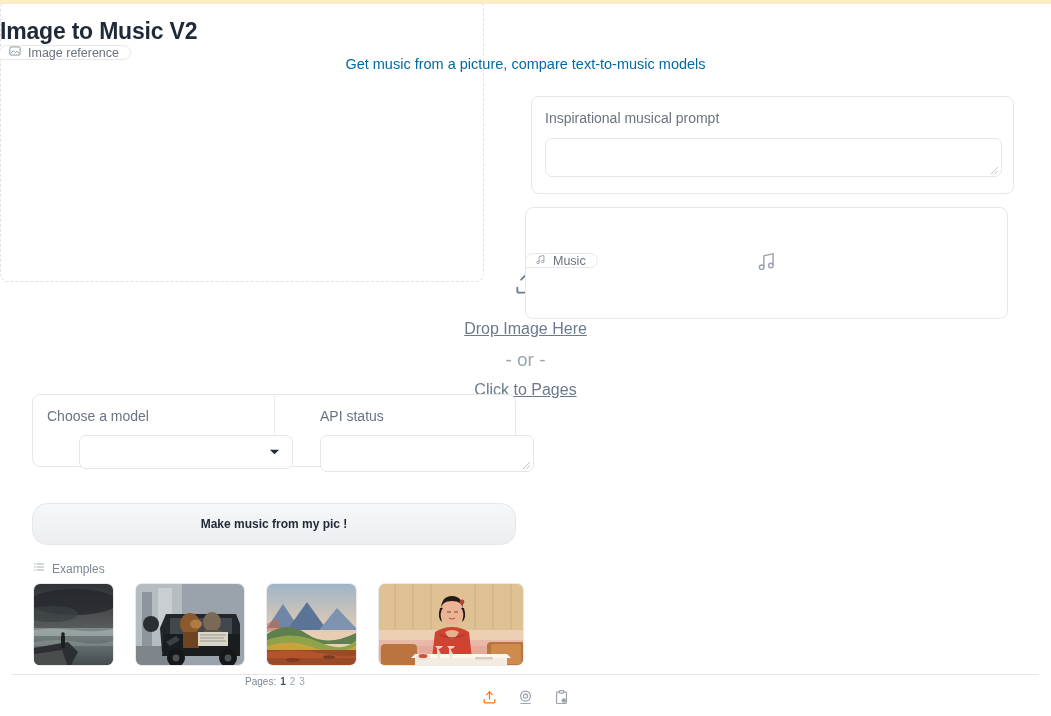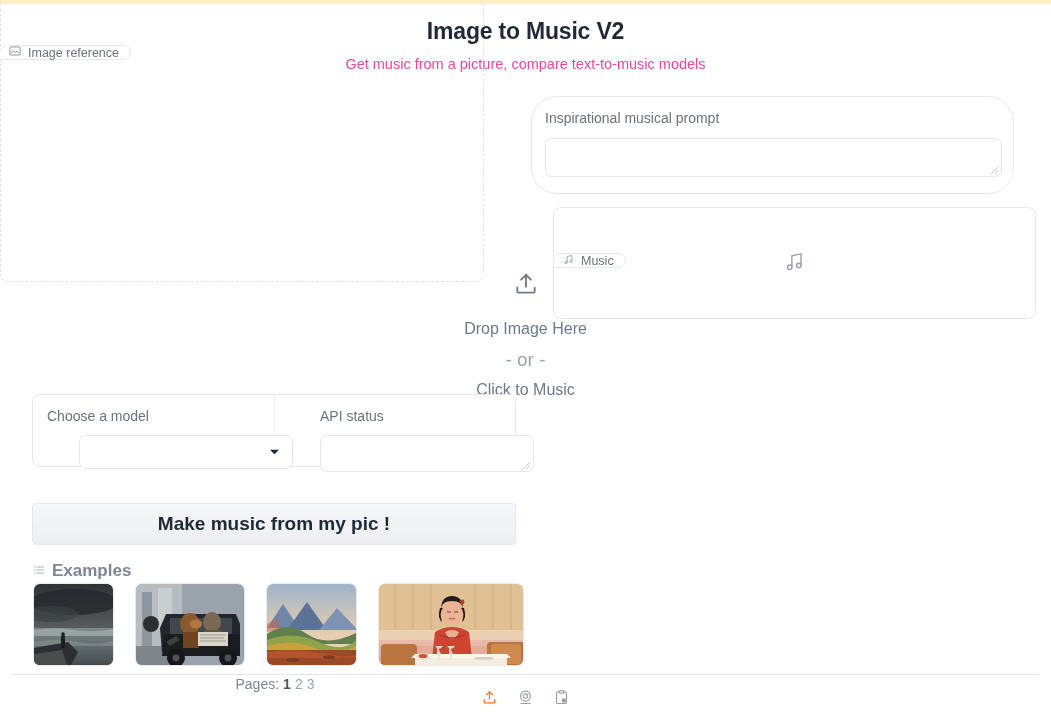--- a/index.html
+++ b/index.html
@@ -12,26 +12,26 @@
   }
   .top-strip {
     position: absolute; top: 0; left: 0;
     width: 1051px; height: 4px;
     background: #fbeec4;
   }
   .page { position: relative; width: 1051px; height: 716px; }
 
   .page-title {
     position: absolute; left: 0; top: 18px; width: 1051px;
-    text-align: center; font-size: 23px; font-weight: bold;
+    text-align: left; font-size: 23px; font-weight: bold;
     color: #1f2937; letter-spacing: -0.2px;
   }
   .page-subtitle {
     position: absolute; left: 0; top: 56px; width: 1051px;
-    text-align: center; font-size: 14.5px; color: #ec4899;
+    text-align: center; font-size: 14.5px; color: #0369a1;
   }
 
   
   .panel {
     position: absolute;
     background: #ffffff;
     border: 1px solid #e8e8ea;
     border-radius: 8px;
   }
   .panel-tab {
@@ -59,55 +59,55 @@
   #drop-zone {
     position: absolute; left: 0; top: 0; width: 100%; height: 100%;
     display: flex; flex-direction: column;
     align-items: center; justify-content: center;
     gap: 0;
     padding-bottom: 42px;
     cursor: pointer;
   }
   .upload-glyph { margin-bottom: 16px; }
   .drop-text {
-    font-size: 16px; color: #6b7a8d; line-height: 1.55;
+    font-size: 16px; color: #6b7a8d; line-height: 1.55; text-decoration: underline;
   }
   .drop-or { font-size: 19px; color: #9aa5b1; line-height: 1.9; }
 
   #upload-divider {
     position: absolute; left: 12px; right: 12px; bottom: 41px;
     height: 1px; background: #e6e6e8;
   }
   #upload-actions {
     position: absolute; left: 0; right: 0; bottom: 8px;
     display: flex; justify-content: center; align-items: center; gap: 14px;
   }
   .icon-btn {
     width: 22px; height: 22px;
     display: flex; align-items: center; justify-content: center;
     cursor: pointer; background: none; border: none; padding: 0;
   }
 
   
-  #prompt-panel { left: 531px; top: 96px; width: 483px; height: 98px; border-radius: 26px; }
+  #prompt-panel { left: 531px; top: 96px; width: 483px; height: 98px; }
   #prompt-label { position: absolute; left: 13px; top: 13px; }
   .textarea-box {
     position: absolute;
     background: #fff;
     border: 1px solid #e6e6e8;
     border-radius: 7px;
   }
   #prompt-input { left: 13px; top: 41px; width: 457px; height: 39px; }
   .resize-grip {
     position: absolute; right: 2px; bottom: 1px;
     width: 10px; height: 10px;
   }
 
   
-  #music-panel { left: 553px; top: 207px; width: 483px; height: 112px; }
+  #music-panel { left: 525px; top: 207px; width: 483px; height: 112px; }
   #music-body {
     position: absolute; left: 0; top: 0; width: 100%; height: 100%;
     display: flex; align-items: center; justify-content: center;
   }
 
   
   #settings-panel { left: 32px; top: 394px; width: 484px; height: 73px; }
   #settings-divider {
     position: absolute; left: 241px; top: 0; width: 1px; height: 100%;
     background: #ededef;
@@ -122,44 +122,44 @@
     position: absolute; right: 12px; top: 50%;
     transform: translateY(-50%);
   }
   #api-label { position: absolute; left: 287px; top: 13px; text-align: right; }
   #api-input { left: 287px; top: 40px; width: 214px; height: 37px; }
 
   
   #submit-btn {
     position: absolute; left: 32px; top: 503px; width: 484px; height: 42px;
     background: linear-gradient(to bottom, #f6f7f9, #eceef1);
-    border: 1px solid #e5e7eb; border-radius: 4px;
+    border: 1px solid #e5e7eb; border-radius: 15px;
     font-family: "Liberation Sans", sans-serif;
-    font-size: 19px; font-weight: bold; color: #1f2937;
+    font-size: 12px; font-weight: bold; color: #1f2937;
     cursor: pointer;
   }
 
   
   #examples-header {
     position: absolute; left: 33px; top: 561px;
     display: flex; align-items: center; gap: 7px;
-    font-size: 17px; color: #7c8796; font-weight: bold;
+    font-size: 12px; color: #7c8796;
   }
   #examples-row {
     position: absolute; left: 33px; top: 583px;
     display: flex; align-items: flex-start; gap: 21px;
   }
   .thumb {
     height: 83px; border-radius: 7px; overflow: hidden;
     cursor: pointer; display: block;
     border: 1px solid #e9e9ec;
   }
   #pages {
     position: absolute; left: 33px; top: 676px; width: 484px;
-    text-align: center; font-size: 14px; color: #7c8796;
+    text-align: center; font-size: 10px; color: #7c8796;
   }
   #pages .pg { margin-left: 4px; cursor: pointer; }
   #pages .pg.active { color: #4b5563; font-weight: bold; }
   #pages .pg.inactive { color: #9aa5b1; }
 </style>
 </head>
 <body>
 
 <div class="page">
 
@@ -183,21 +183,21 @@
     <div id="drop-zone">
       <span class="upload-glyph">
         <svg width="26" height="26" viewBox="0 0 24 24" fill="none" stroke="#6b7a8d" stroke-width="1.7" stroke-linecap="round" stroke-linejoin="round">
           <path d="M12 3.5 V14.5"></path>
           <path d="M7.5 8 L12 3.5 L16.5 8"></path>
           <path d="M4 15.5 V19 a1 1 0 0 0 1 1 h14 a1 1 0 0 0 1 -1 V15.5"></path>
         </svg>
       </span>
       <div class="drop-text">Drop Image Here</div>
       <div class="drop-or">- or -</div>
-      <div class="drop-text">Click to Music</div>
+      <div class="drop-text">Click to Pages</div>
     </div>
 
     <div id="upload-divider"></div>
 
     <div id="upload-actions">
       <button class="icon-btn">
         <svg width="17" height="17" viewBox="0 0 24 24" fill="none" stroke="#f97316" stroke-width="1.8" stroke-linecap="round" stroke-linejoin="round">
           <path d="M12 4 V14"></path>
           <path d="M8 8 L12 4 L16 8"></path>
           <path d="M4.5 15 V18.5 a1 1 0 0 0 1 1 h13 a1 1 0 0 0 1 -1 V15"></path>

